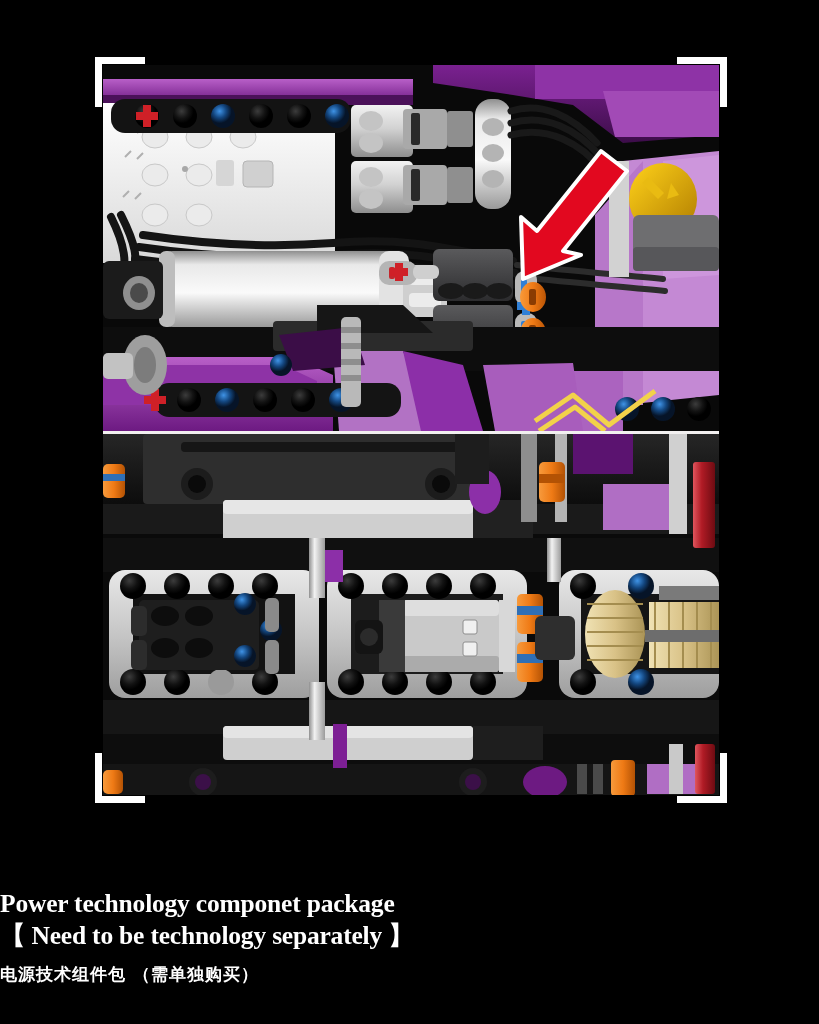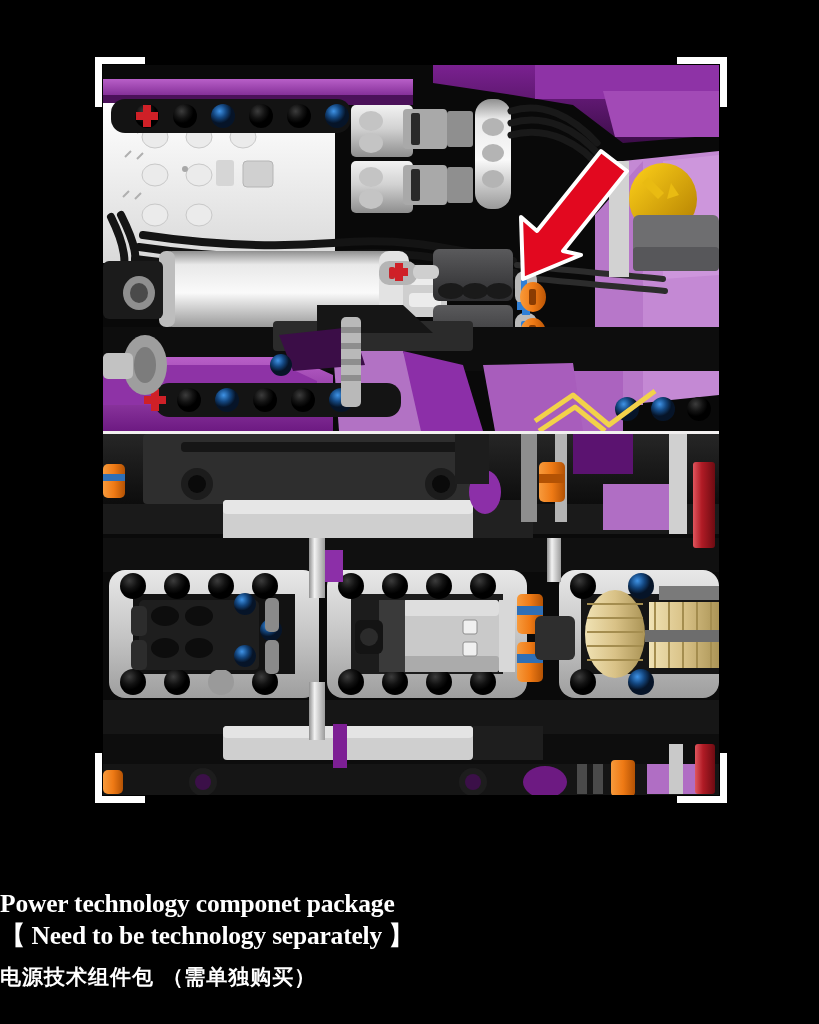--- a/index.html
+++ b/index.html
@@ -28,21 +28,21 @@
   .c-bl i.h{left:0;bottom:0;width:50px;height:7px;}
   .c-bl i.v{left:0;bottom:0;width:7px;height:50px;}
   .c-br{right:-8px;bottom:-8px;width:50px;height:50px;}
   .c-br i.h{right:0;bottom:0;width:50px;height:7px;}
   .c-br i.v{right:0;bottom:0;width:7px;height:50px;}
 
   
   .caption{position:absolute;left:0;width:819px;text-align:left;color:#fff;}
   .cap-en{top:888px;font-weight:bold;font-size:25.5px;line-height:32px;letter-spacing:-.2px;
           font-family:"Liberation Serif",serif;}
-  .cap-cn{top:963px;font-weight:bold;font-size:21px;letter-spacing:1px;
+  .cap-cn{top:963px;font-weight:bold;font-size:17px;letter-spacing:1px;
           font-family:"DejaVu Sans",sans-serif;}
 </style>
 </head>
 <body>
 
 <div id="page">
 
   <div class="photo-frame">
 
     <div class="panel panel-top">

